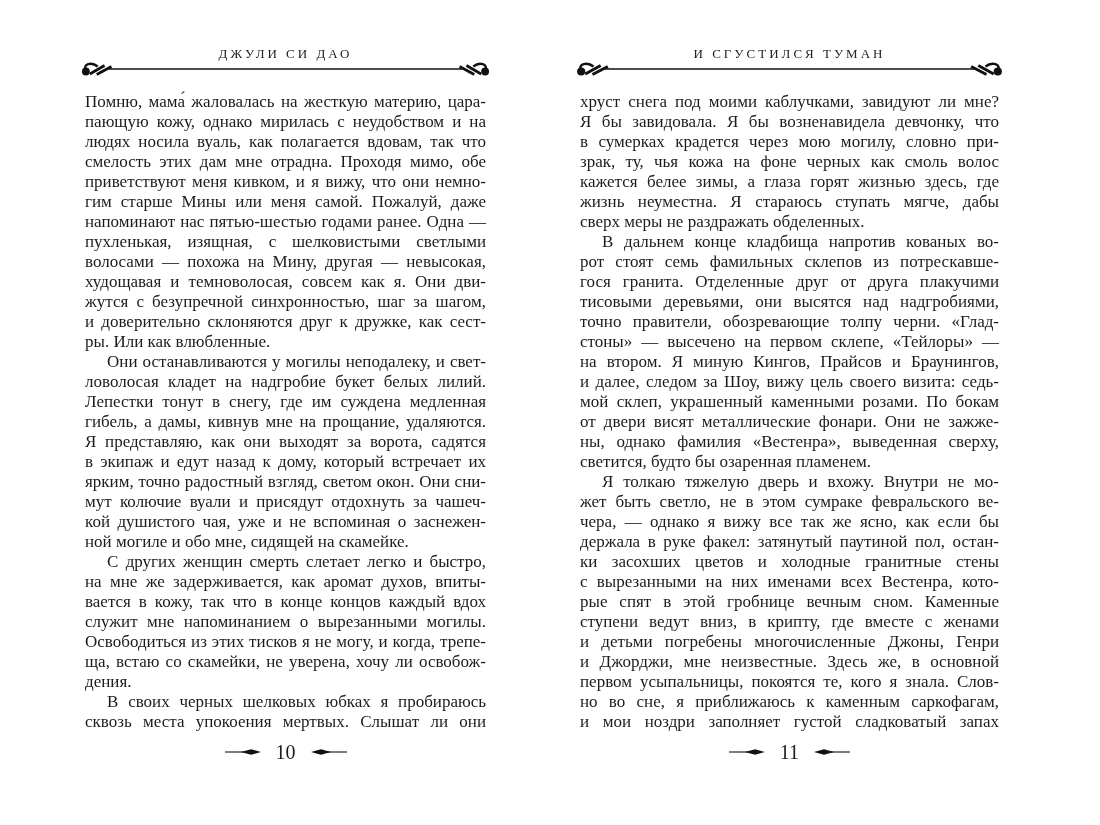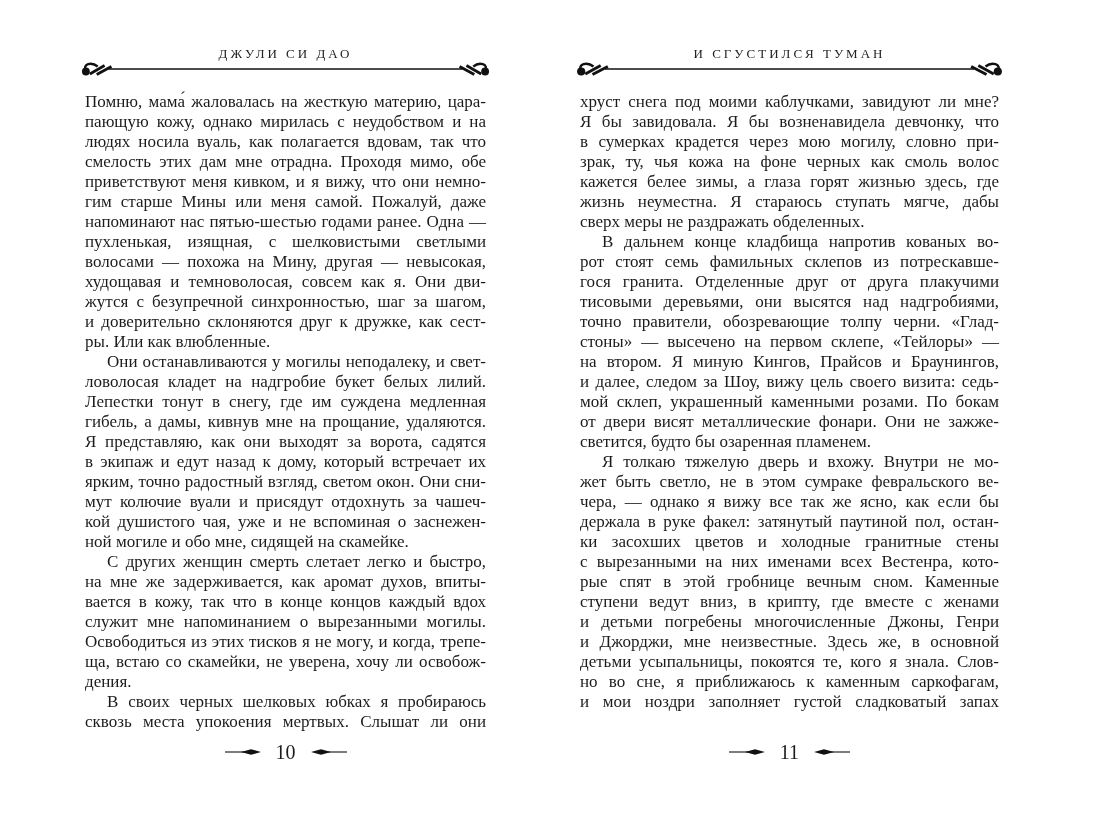--- a/index.html
+++ b/index.html
@@ -186,32 +186,33 @@
       <div class="line indent">В дальнем конце кладбища напротив кованых во-</div>
       <div class="line">рот стоят семь фамильных склепов из потрескавше-</div>
       <div class="line">гося гранита. Отделенные друг от друга плакучими</div>
       <div class="line">тисовыми деревьями, они высятся над надгробиями,</div>
       <div class="line">точно правители, обозревающие толпу черни. «Глад-</div>
       <div class="line">стоны» — высечено на первом склепе, «Тейлоры» —</div>
       <div class="line">на втором. Я миную Кингов, Прайсов и Браунингов,</div>
       <div class="line">и далее, следом за Шоу, вижу цель своего визита: седь-</div>
       <div class="line">мой склеп, украшенный каменными розами. По бокам</div>
       <div class="line">от двери висят металлические фонари. Они не зажже-</div>
+      <div class="line">ны, однако фамилия «Вестенра», выведенная сверху,</div>
       <div class="line para-end">светится, будто бы озаренная пламенем.</div>
       <div class="line indent">Я толкаю тяжелую дверь и вхожу. Внутри не мо-</div>
       <div class="line">жет быть светло, не в этом сумраке февральского ве-</div>
       <div class="line">чера, — однако я вижу все так же ясно, как если бы</div>
       <div class="line">держала в руке факел: затянутый паутиной пол, остан-</div>
       <div class="line">ки засохших цветов и холодные гранитные стены</div>
       <div class="line">с вырезанными на них именами всех Вестенра, кото-</div>
       <div class="line">рые спят в этой гробнице вечным сном. Каменные</div>
       <div class="line">ступени ведут вниз, в крипту, где вместе с женами</div>
       <div class="line">и детьми погребены многочисленные Джоны, Генри</div>
       <div class="line">и Джорджи, мне неизвестные. Здесь же, в основной</div>
-      <div class="line">детьми усыпальницы, покоятся те, кого я знала. Слов-</div>
+      <div class="line">первом усыпальницы, покоятся те, кого я знала. Слов-</div>
       <div class="line">но во сне, я приближаюсь к каменным саркофагам,</div>
       <div class="line">и мои ноздри заполняет густой сладковатый запах</div>
     </div>
 
   <div class="footer">
     <svg width="36" height="8" viewBox="0 0 36 8">
       <line x1="0" y1="4" x2="22" y2="4" stroke="#111" stroke-width="1.1"></line>
       <polygon points="16,4 26,1.2 36,4 26,6.8" fill="#111"></polygon>
     </svg>
     <span class="num">11</span>

